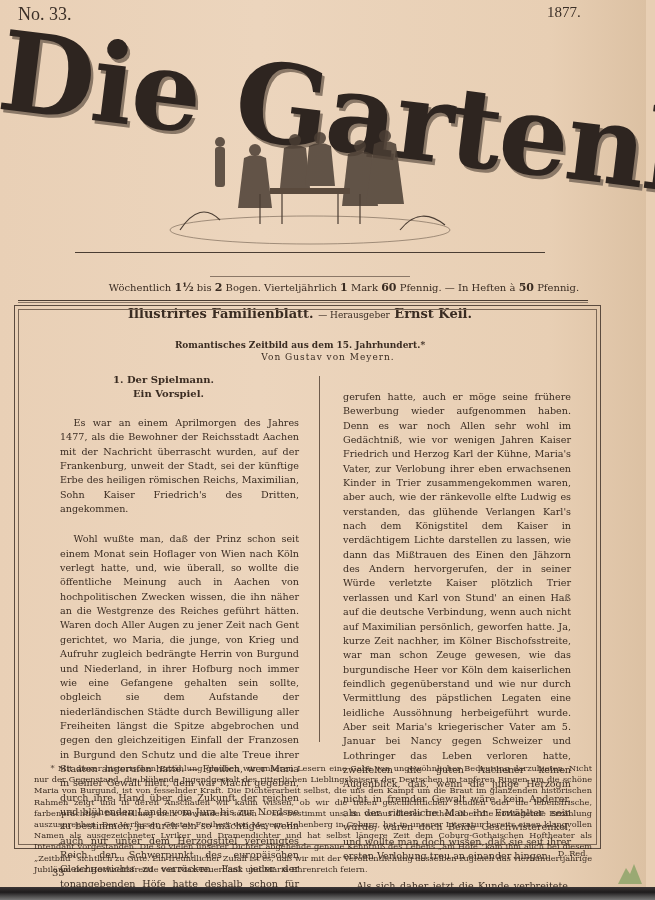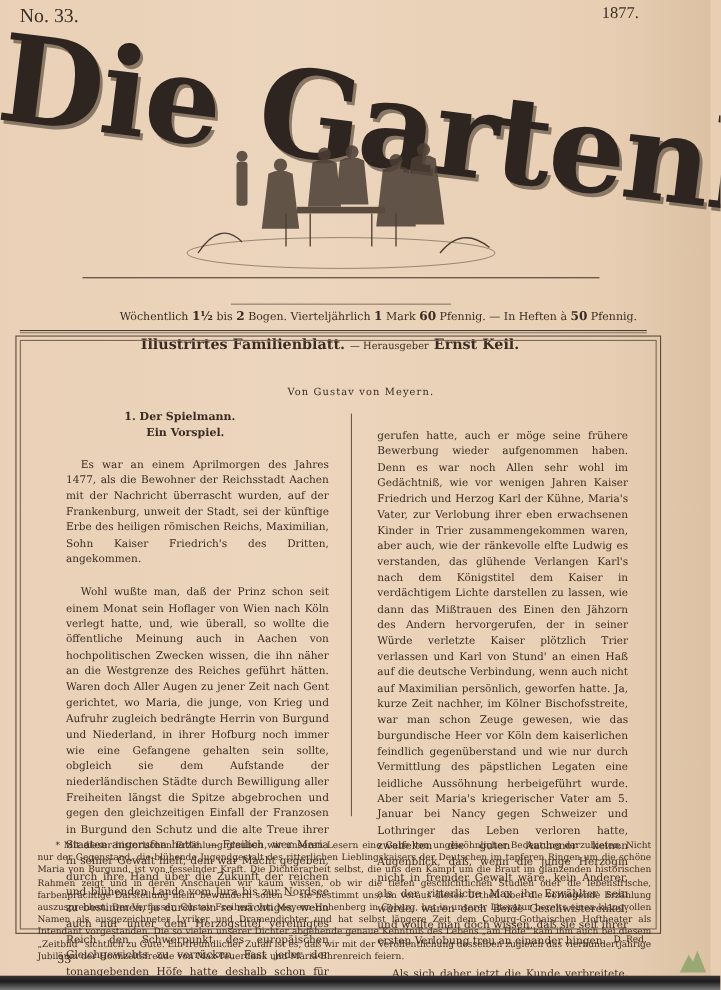--- a/index.html
+++ b/index.html
@@ -95,20 +95,21 @@
     <span>Pfennig.  — In Heften à</span>
     <b>50</b>
     <span>Pfennig.</span>
   </div>
   <div class="hr" style="left:18px;top:300px;width:570px;"></div>
   <div class="hr" style="left:18px;top:302px;width:570px;background:#8a7767;"></div>
 
   <div class="frame"></div>
   <div class="frame-in"></div>
 
+  <div class="art-sub">Romantisches Zeitbild aus dem 15. Jahrhundert.*</div>
   <div class="art-by">Von Gustav von Meyern.</div>
 
   <div class="chap">1. Der Spielmann.</div>
   <div class="chap-sub">Ein Vorspiel.</div>
 
   <div class="col colL colL-start">
     <p>Es war an einem Aprilmorgen des Jahres 1477, als die Bewohner der Reichsstadt Aachen mit der Nachricht überrascht wurden, auf der Frankenburg, unweit der Stadt, sei der künftige Erbe des heiligen römischen Reichs, Maximilian, Sohn Kaiser Friedrich's des Dritten, angekommen.</p>
     <p>Wohl wußte man, daß der Prinz schon seit einem Monat sein Hoflager von Wien nach Köln verlegt hatte, und, wie überall, so wollte die öffentliche Meinung auch in Aachen von hochpolitischen Zwecken wissen, die ihn näher an die Westgrenze des Reiches geführt hätten. Waren doch Aller Augen zu jener Zeit nach Gent gerichtet, wo Maria, die junge, von Krieg und Aufruhr zugleich bedrängte Herrin von Burgund und Niederland, in ihrer Hofburg noch immer wie eine Gefangene gehalten sein sollte, obgleich sie dem Aufstande der niederländischen Städte durch Bewilligung aller Freiheiten längst die Spitze abgebrochen und gegen den gleichzeitigen Einfall der Franzosen in Burgund den Schutz und die alte Treue ihrer Staaten angerufen hatte. — Freilich, wer Maria in seiner Gewalt hielt, dem war Macht gegeben, durch ihre Hand über die Zukunft der reichen und blühenden Lande vom Jura bis zur Nordsee zu bestimmen, ja durch ein so mächtiges, wenn auch nur unter dem Herzogstitel vereinigtes Reich den Schwerpunkt des europäischen Gleichgewichts zu verrücken. Fast jeder der tonangebenden Höfe hatte deshalb schon für einen seiner Prinzen um sie geworben, und Ludwig der Elfte von Frankreich mochte seinen Raubzug in Burgund noch so sehr mit dem Vorgeben beschönigen, er wolle sich nur des heimgefallenen Mannlehens versichern: Niemand täuschte sich über seine Absicht, Maria's Hand für den Dauphin zu erzwingen, denn mehr als Alles zeugte gegen ihn das damals allgemeine Sprüchwort: „Wer führt die Braut heim?“</p>
 
   </div>

